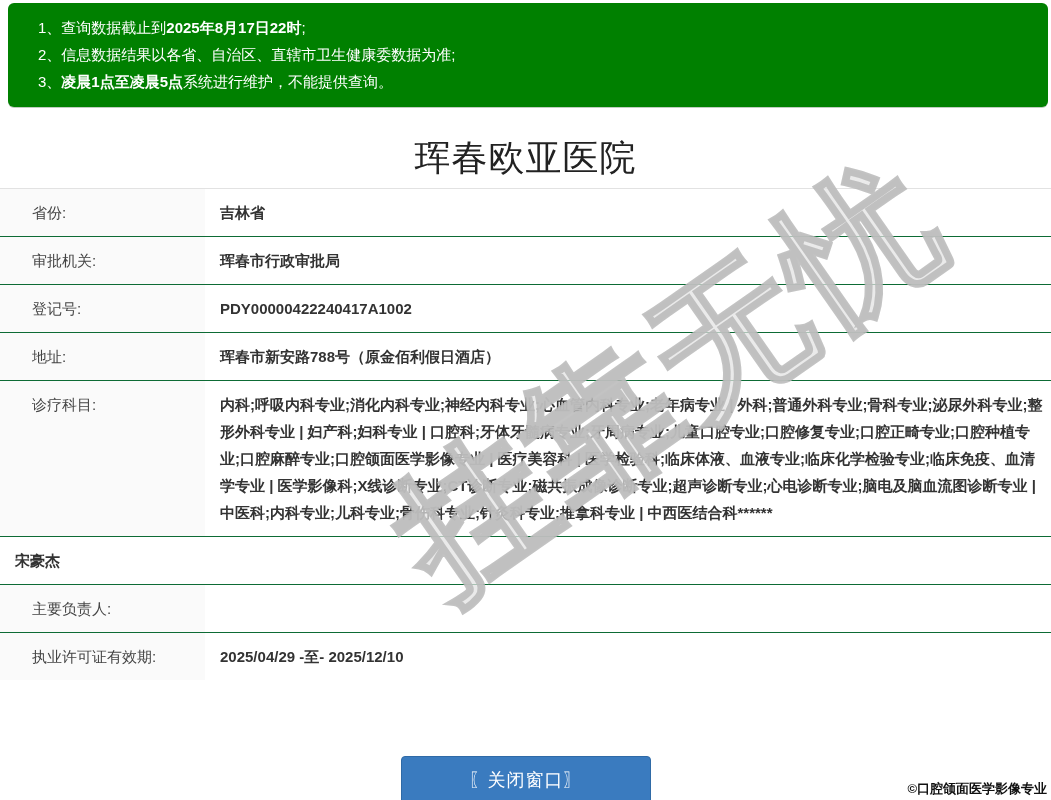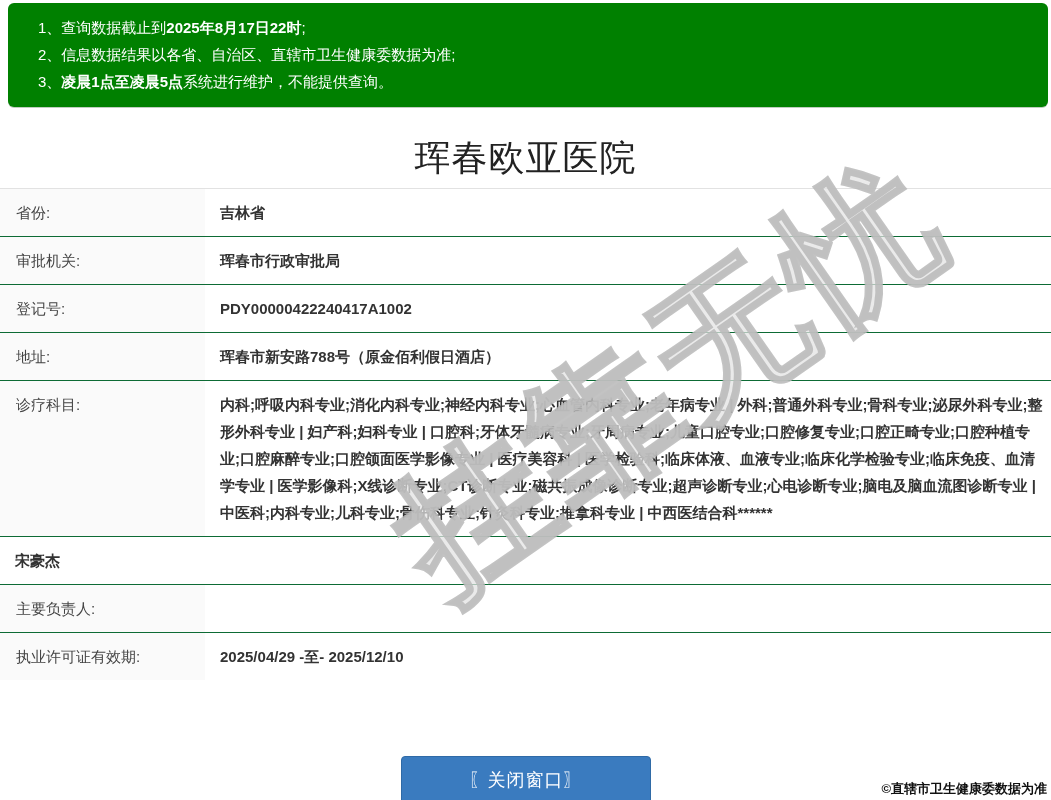--- a/index.html
+++ b/index.html
@@ -55,21 +55,21 @@
   .row:last-child{border-bottom:none;justify-content:center;}
   .cell{
     padding:10px 0;
     font-size:15px;
     line-height:27px;
   }
   .label{
     width:205px;
     flex:0 0 205px;
     background:var(--label_bg);
-    padding-left:16px;
+    padding-left:32px;
     color:#444444;
   }
   .value{
     flex:1;
     padding-left:15px;
     padding-right:6px;
     color:var(--text);
     font-weight:bold;
   }
   .btn-wrap{
@@ -160,13 +160,13 @@
     <div class="cell value">2025/04/29 -至- 2025/12/10</div>
   </div>
 </div>
 
 <div class="btn-wrap">
   <button class="close-btn">〖关闭窗口〗</button>
 </div>
 
 <div class="watermark">挂靠无忧</div>
 
-<div class="corner-credit">©直辖市卫生健康委数据为准</div>
+<div class="corner-credit">©口腔颌面医学影像专业</div>
 
 </body></html>

